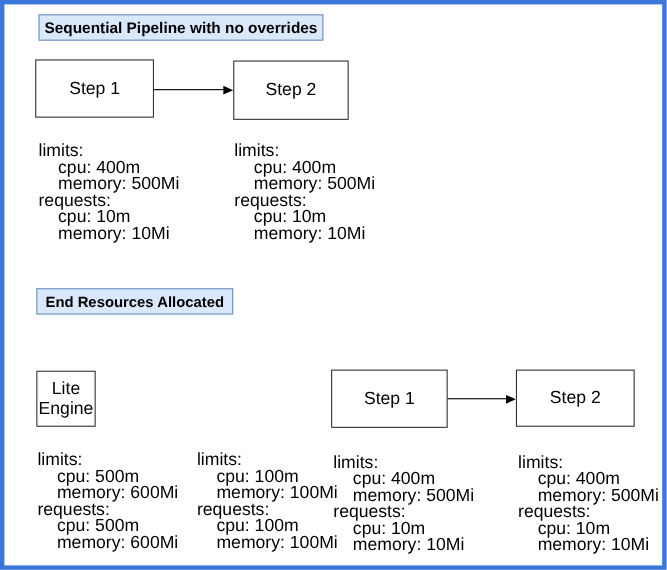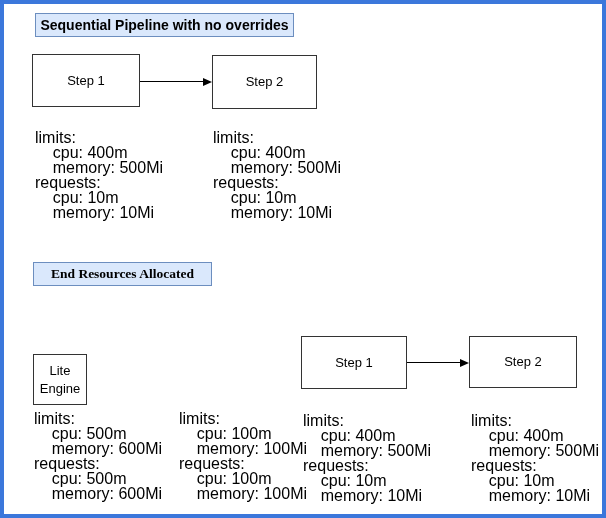--- a/index.html
+++ b/index.html
@@ -1,20 +1,20 @@
 <!DOCTYPE html>
 <html style="--page-border: #3b77db; --title-fill: #dae8fc; --title-border: #6c8ebf;"><head>
 <meta charset="utf-8">
 <style>
   * { margin:0; padding:0; box-sizing:border-box; }
   html,body { width:606px; height:518px; }
   body { font-family:"Liberation Sans", sans-serif; background:#fff; color:#000; }
   #page { position:relative; width:606px; height:518px; background:#fff; border:4px solid var(--page-border,#3b77db); overflow:hidden; }
   .title-box { position:absolute; background:var(--title-fill,#dae8fc); border:1px solid var(--title-border,#6c8ebf); display:flex; align-items:center; justify-content:center; font-weight:bold; font-size:13.5px; white-space:nowrap; }
-  .node { position:absolute; background:#fff; border:1.5px solid #333; display:flex; align-items:center; justify-content:center; font-size:13px; text-align:center; white-space:pre-line; line-height:18px; }
+  .node { position:absolute; background:#fff; border:1.5px solid #333; display:flex; align-items:center; justify-content:center; font-size:16px; text-align:center; white-space:pre-line; line-height:18px; }
   .res { position:absolute; font-size:16px; line-height:15px; white-space:pre; }
   .arrow { position:absolute; height:11px; }
   .arrow .shaft { position:absolute; left:0; top:5px; height:1px; background:#000; right:8px; }
   .arrow .head { position:absolute; right:0; top:50%; width:0; height:0; border-left:9px solid #000; border-top:4px solid transparent; border-bottom:4px solid transparent; transform:translateY(-50%); }
 </style>
 </head>
 <body>
 
 <div id="page">
 
@@ -32,25 +32,25 @@
   </div>
 
   <div class="node" style="left:208px; top:51px; width:105px; height:54px;">
     <span>Step 2</span>
   </div>
 
   <div class="res" style="left:31px; top:126px;"><div>limits:</div><div>    cpu: 400m</div><div>    memory: 500Mi</div><div>requests:</div><div>    cpu: 10m</div><div>    memory: 10Mi</div></div>
 
   <div class="res" style="left:209px; top:126px;"><div>limits:</div><div>    cpu: 400m</div><div>    memory: 500Mi</div><div>requests:</div><div>    cpu: 10m</div><div>    memory: 10Mi</div></div>
 
-  <div class="title-box" style="left:29px; top:258px; width:179px; height:24px;font-family:Liberation Serif, serif;">
+  <div class="title-box" style="left:29px; top:258px; width:179px; height:24px;">
     <span>End Resources Allocated</span>
   </div>
 
-  <div class="node" style="left:29px; top:350px; width:54px; height:51px;">
+  <div class="node" style="left:29px; top:333px; width:54px; height:51px;">
     <span>Lite
 Engine</span>
   </div>
 
 
   <div class="node" style="left:297px; top:332px; width:106px; height:53px;">
     <span>Step 1</span>
   </div>
 
   <div class="arrow" style="left:403px; top:353px; width:62px;">

